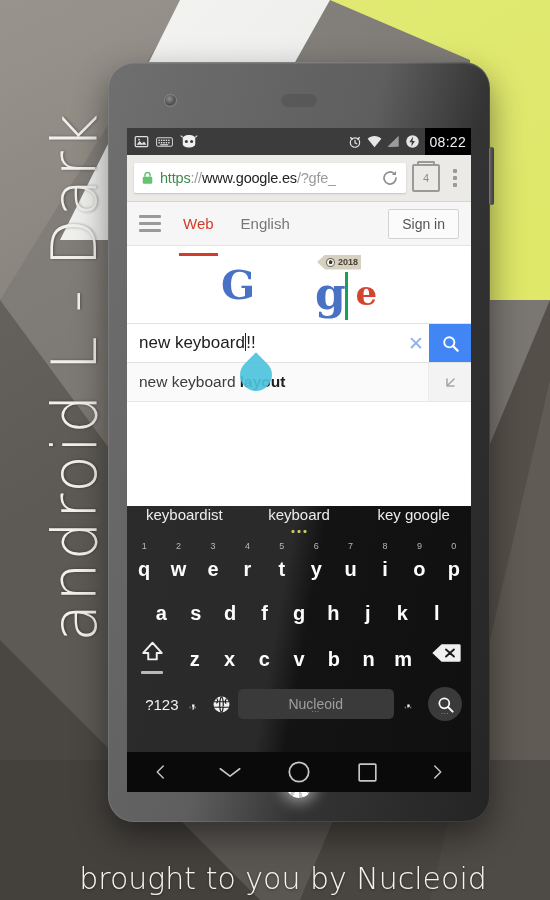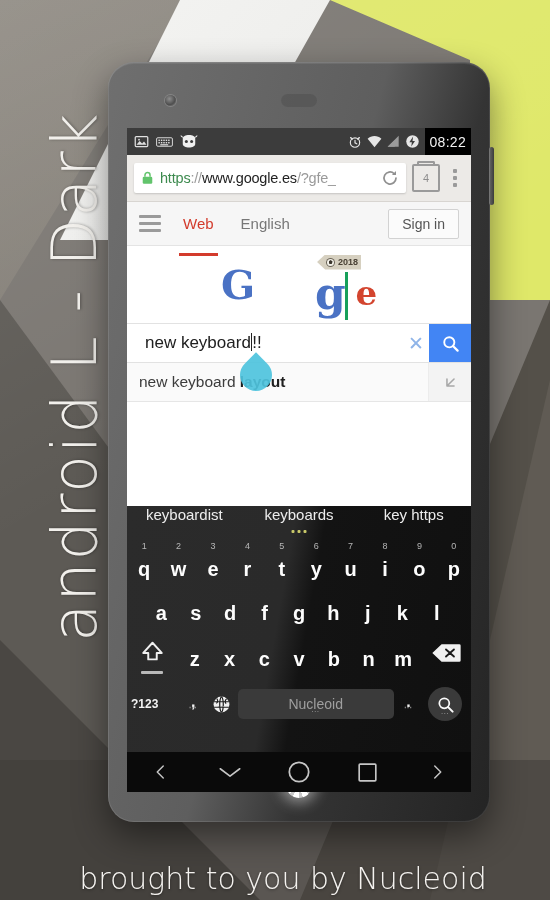--- a/index.html
+++ b/index.html
@@ -136,21 +136,21 @@
   .doodle .ball{position:absolute;left:11px;top:2px;width:9px;height:9px;border-radius:50%;
     background:#f2f0e8;box-shadow:inset 0 0 0 1px #6a6355;}
   .doodle .ball:after{content:"";position:absolute;left:2.5px;top:2.5px;width:4px;height:4px;
     background:#3a352c;clip-path:polygon(50% 0,100% 38%,80% 100%,20% 100%,0 38%);}
 
   
   #searchwrap{background:#fff;}
   #searchbox{height:38px;display:flex;align-items:center;border-top:1px solid #e2e2e2;
     border-bottom:1px solid #e2e2e2;}
   #searchbox .q{flex:1;padding-left:12px;font-size:17px;color:#202020;position:relative;
-    white-space:nowrap;overflow:hidden;margin-left:6px;}
+    white-space:nowrap;overflow:hidden;}
   #searchbox .q .typed{border-bottom:1px solid #9a9a9a;padding-bottom:1px;}
   .caret{display:inline-block;width:1.5px;height:18px;background:#222;vertical-align:-3px;margin:0 0px;}
   .clearx{width:26px;text-align:center;color:#8fb4e8;font-size:19px;line-height:1;}
   .gosearch{width:42px;height:38px;background:#4285f4;display:flex;align-items:center;justify-content:center;}
   .sugg{height:38px;display:flex;align-items:center;border-bottom:1px solid #e6e6e6;background:#fafafa;}
   .sugg .txt{flex:1;padding-left:12px;font-size:15.5px;color:#3c3c3c;white-space:nowrap;overflow:hidden;}
   .sugg .txt b{font-weight:700;color:#202020;}
   .sugg .ins{width:42px;height:100%;display:flex;align-items:center;justify-content:center;
     border-left:1px solid #ececec;background:#f3f3f3;}
   
@@ -177,21 +177,21 @@
   .key .num{position:absolute;top:-1px;font-size:9px;color:#cfcfcf;opacity:.85;}
   .key .ch{font-size:20px;font-weight:700;color:#fdfdfd;line-height:1;padding-bottom:9px;}
   .krow.r2 .key .ch,.krow.r3 .key .ch{padding-bottom:11px;}
   .dot3{position:absolute;bottom:3px;left:50%;transform:translateX(-50%);
     font-size:8px;letter-spacing:1px;color:#8e8e8e;}
   .shiftkey,.backkey{flex:1.45;display:flex;align-items:center;justify-content:center;height:100%;
     position:relative;padding-bottom:6px;box-sizing:border-box;}
   .shiftkey .bar{position:absolute;bottom:6px;left:50%;transform:translateX(-50%);
     width:22px;height:3px;background:#b9b9b9;border-radius:1px;}
   .r4{display:flex;align-items:center;padding:0 4px;box-sizing:border-box;gap:3px;}
-  .k123{flex:1.25;text-align:left;font-size:12px;font-weight:700;color:#f2f2f2;position:relative;}
+  .k123{flex:1.25;text-align:right;font-size:15px;font-weight:400;color:#f2f2f2;position:relative;}
   .kcomma{flex:.62;text-align:center;font-size:16px;font-weight:700;color:#f2f2f2;position:relative;padding-bottom:4px;}
   .kglobe{flex:.7;display:flex;align-items:center;justify-content:center;position:relative;}
   .kspace{flex:4.1;height:30px;border-radius:5px;background:#3a3a3a;display:flex;align-items:center;
     justify-content:center;font-size:14px;color:#9f9f9f;position:relative;}
   .kperiod{flex:.62;text-align:center;font-size:16px;font-weight:700;color:#f2f2f2;position:relative;padding-bottom:4px;}
   .kgo{flex:1.15;display:flex;align-items:center;justify-content:center;position:relative;}
   .kgo .circ{width:34px;height:34px;border-radius:50%;background:#3a3a3a;display:flex;
     align-items:center;justify-content:center;}
 
   
@@ -358,28 +358,28 @@
           </svg>
         </div>
       </div>
       <div class="drop"></div>
     </div>
 
     <div id="kb">
       <div id="kbsugg">
         <div class="s">keyboardist</div>
         <div class="s mid">
-          <span>keyboards</span>
+          <span>keyboard</span>
           <span class="dots">
               <i></i>
               <i></i>
               <i></i>
             </span>
         </div>
-        <div class="s">key https</div>
+        <div class="s">key google</div>
       </div>
 
       <div class="krow r1">
         <div class="key">
             <span class="num">1</span>
             <span class="ch">q</span>
           </div>
         <div class="key">
             <span class="num">2</span>
             <span class="ch">w</span>

